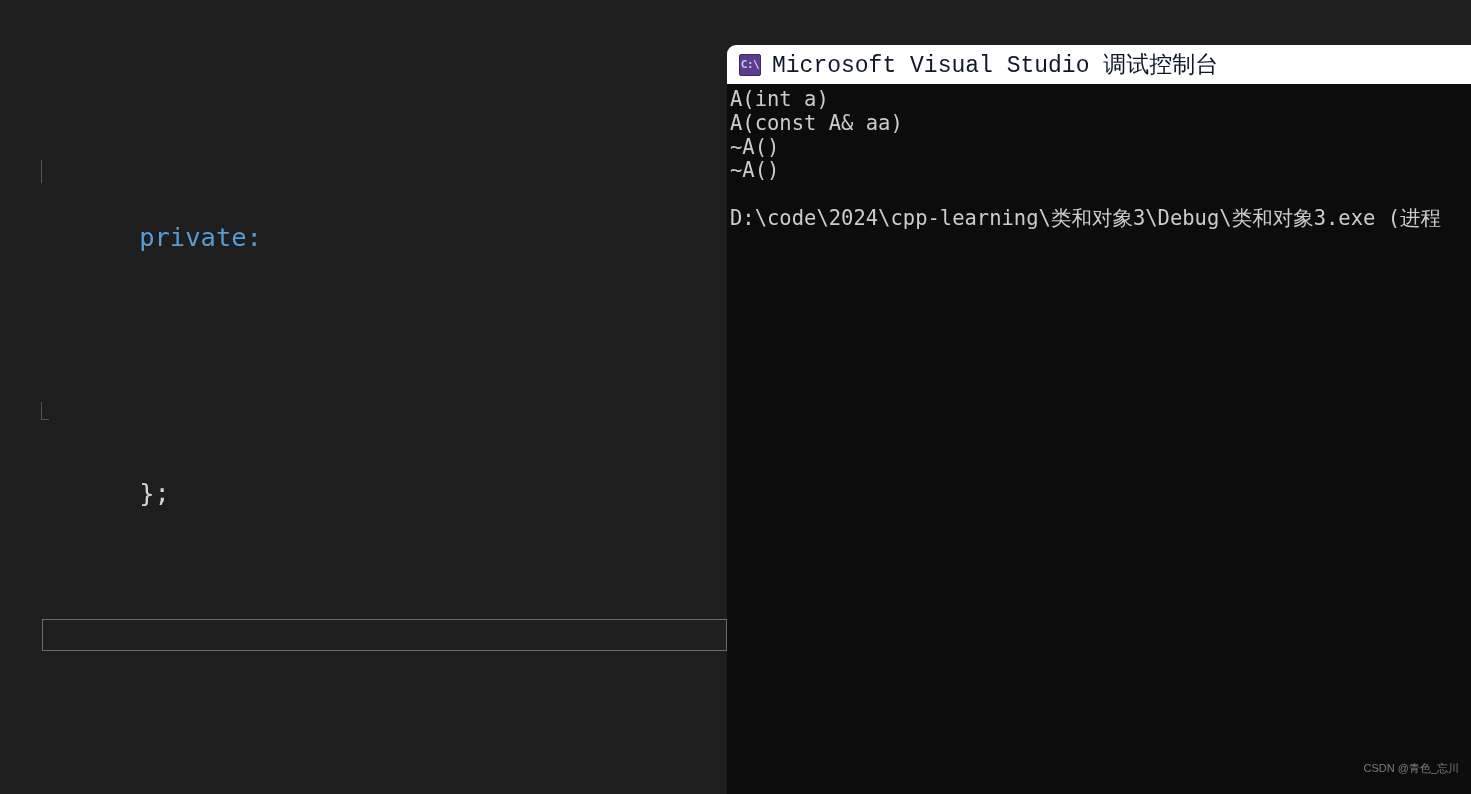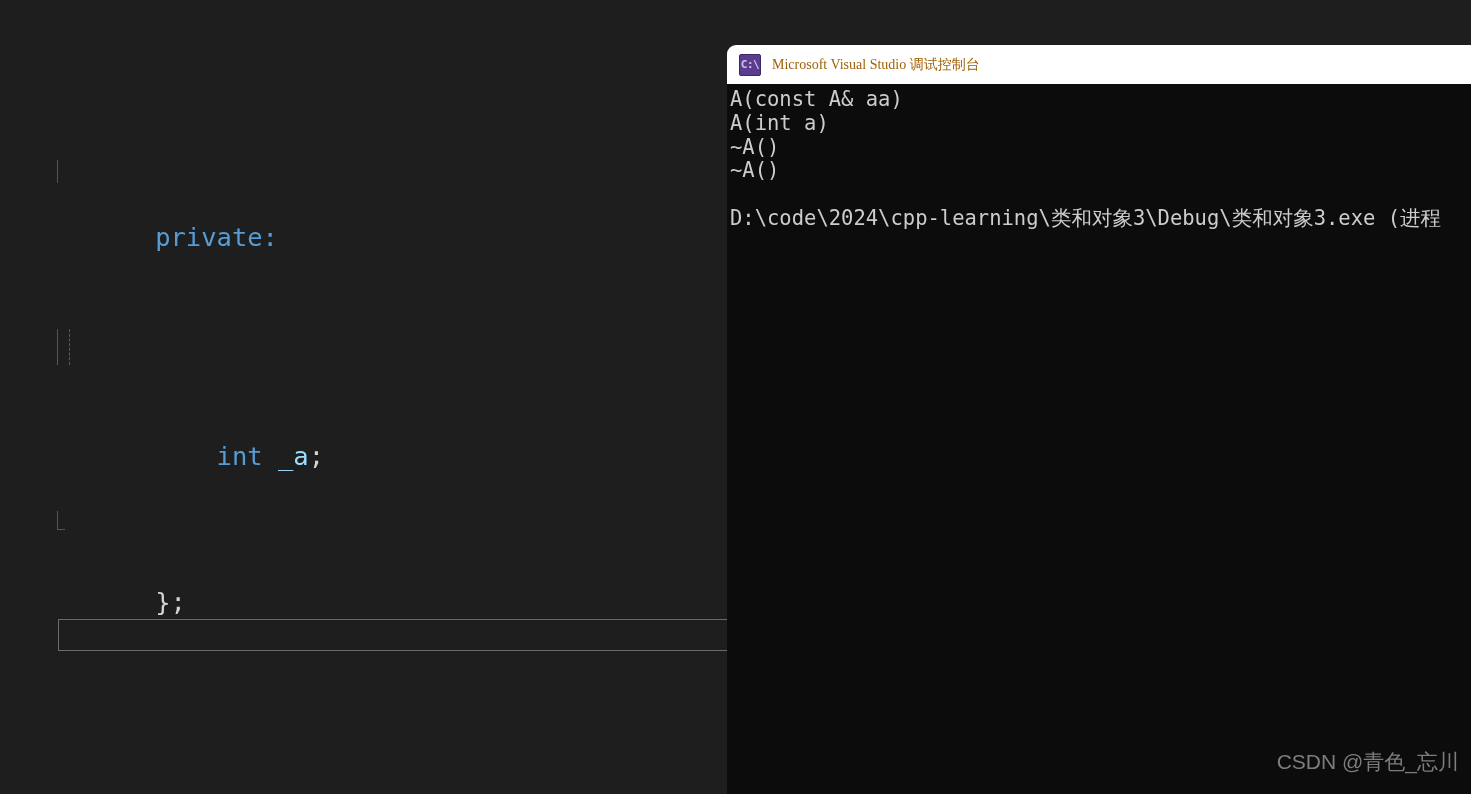--- a/index.html
+++ b/index.html
@@ -11,21 +11,21 @@
     width: 1471px;
     height: 794px;
     position: relative;
     overflow: hidden;
     font-family: "DejaVu Sans", sans-serif;
   }
 
   
   #editor-pane {
     position: absolute;
-    left: 16px;
+    left: 0;
     top: 0;
     width: 727px;
     height: 794px;
     background: #1e1e1e;
     overflow: hidden;
   }
 
   #code-area {
     position: absolute;
     left: 0;
@@ -172,23 +172,23 @@
   #console-icon span {
     color: #cfc4e8;
     font-family: "DejaVu Sans Mono", monospace;
     font-size: 11px;
     font-weight: bold;
     line-height: 1;
     letter-spacing: -0.5px;
   }
 
   #console-title-text {
-    color: #a16207;
-    font-family: Liberation Serif, serif;
-    font-size: 14px;
+    color: #0f172a;
+    font-family: Liberation Mono, monospace;
+    font-size: 23px;
     white-space: nowrap;
   }
 
   #console-body {
     position: absolute;
     left: 0;
     top: 39px;
     right: 0;
     bottom: 0;
     background: #0c0c0c;
@@ -206,44 +206,39 @@
   }
   .console-line.blank { color: transparent; }
 
   
   #watermark {
     position: absolute;
     right: 12px;
     bottom: 18px;
     color: #7d7d7d;
     font-family: "Liberation Sans", sans-serif;
-    font-size: 21px;
+    font-size: 11px;
     white-space: nowrap;
     z-index: 5;
   }
 </style>
 </head>
 <body>
 
 <div id="editor-pane">
 
   <div id="code-area">
 
     
     <div class="code-line">
       <div class="guide-solid half-top"></div>
       <span class="kw">private:</span>
     </div>
 
     
-    <div class="code-line">
-      <div class="guide-solid"></div>
-      <div class="guide-dash"></div>
-      <span class="pl">    </span><span class="kw">int</span><span class="pl"> </span><span class="var">_a</span><span class="punc">;</span>
-    </div>
 
     
     <div class="code-line">
       <div class="guide-solid half-bot with-foot"></div>
       <span class="punc">};</span>
     </div>
 
     
 
     
@@ -296,22 +291,22 @@
 <div id="console-window">
 
   <div id="console-titlebar">
     <div id="console-icon">
       <span>C:\</span>
     </div>
     <div id="console-title-text">Microsoft Visual Studio 调试控制台</div>
   </div>
 
   <div id="console-body">
+    <div class="console-line">A(int a)</div>
     <div class="console-line">A(const A&amp; aa)</div>
-    <div class="console-line">A(int a)</div>
     <div class="console-line">~A()</div>
     <div class="console-line">~A()</div>
     <div class="console-line blank">&nbsp;</div>
     <div class="console-line">D:\code\2024\cpp-learning\类和对象3\Debug\类和对象3.exe (进程</div>
   </div>
 </div>
 
 <div id="watermark">CSDN @青色_忘川</div>
 
 </body></html>

